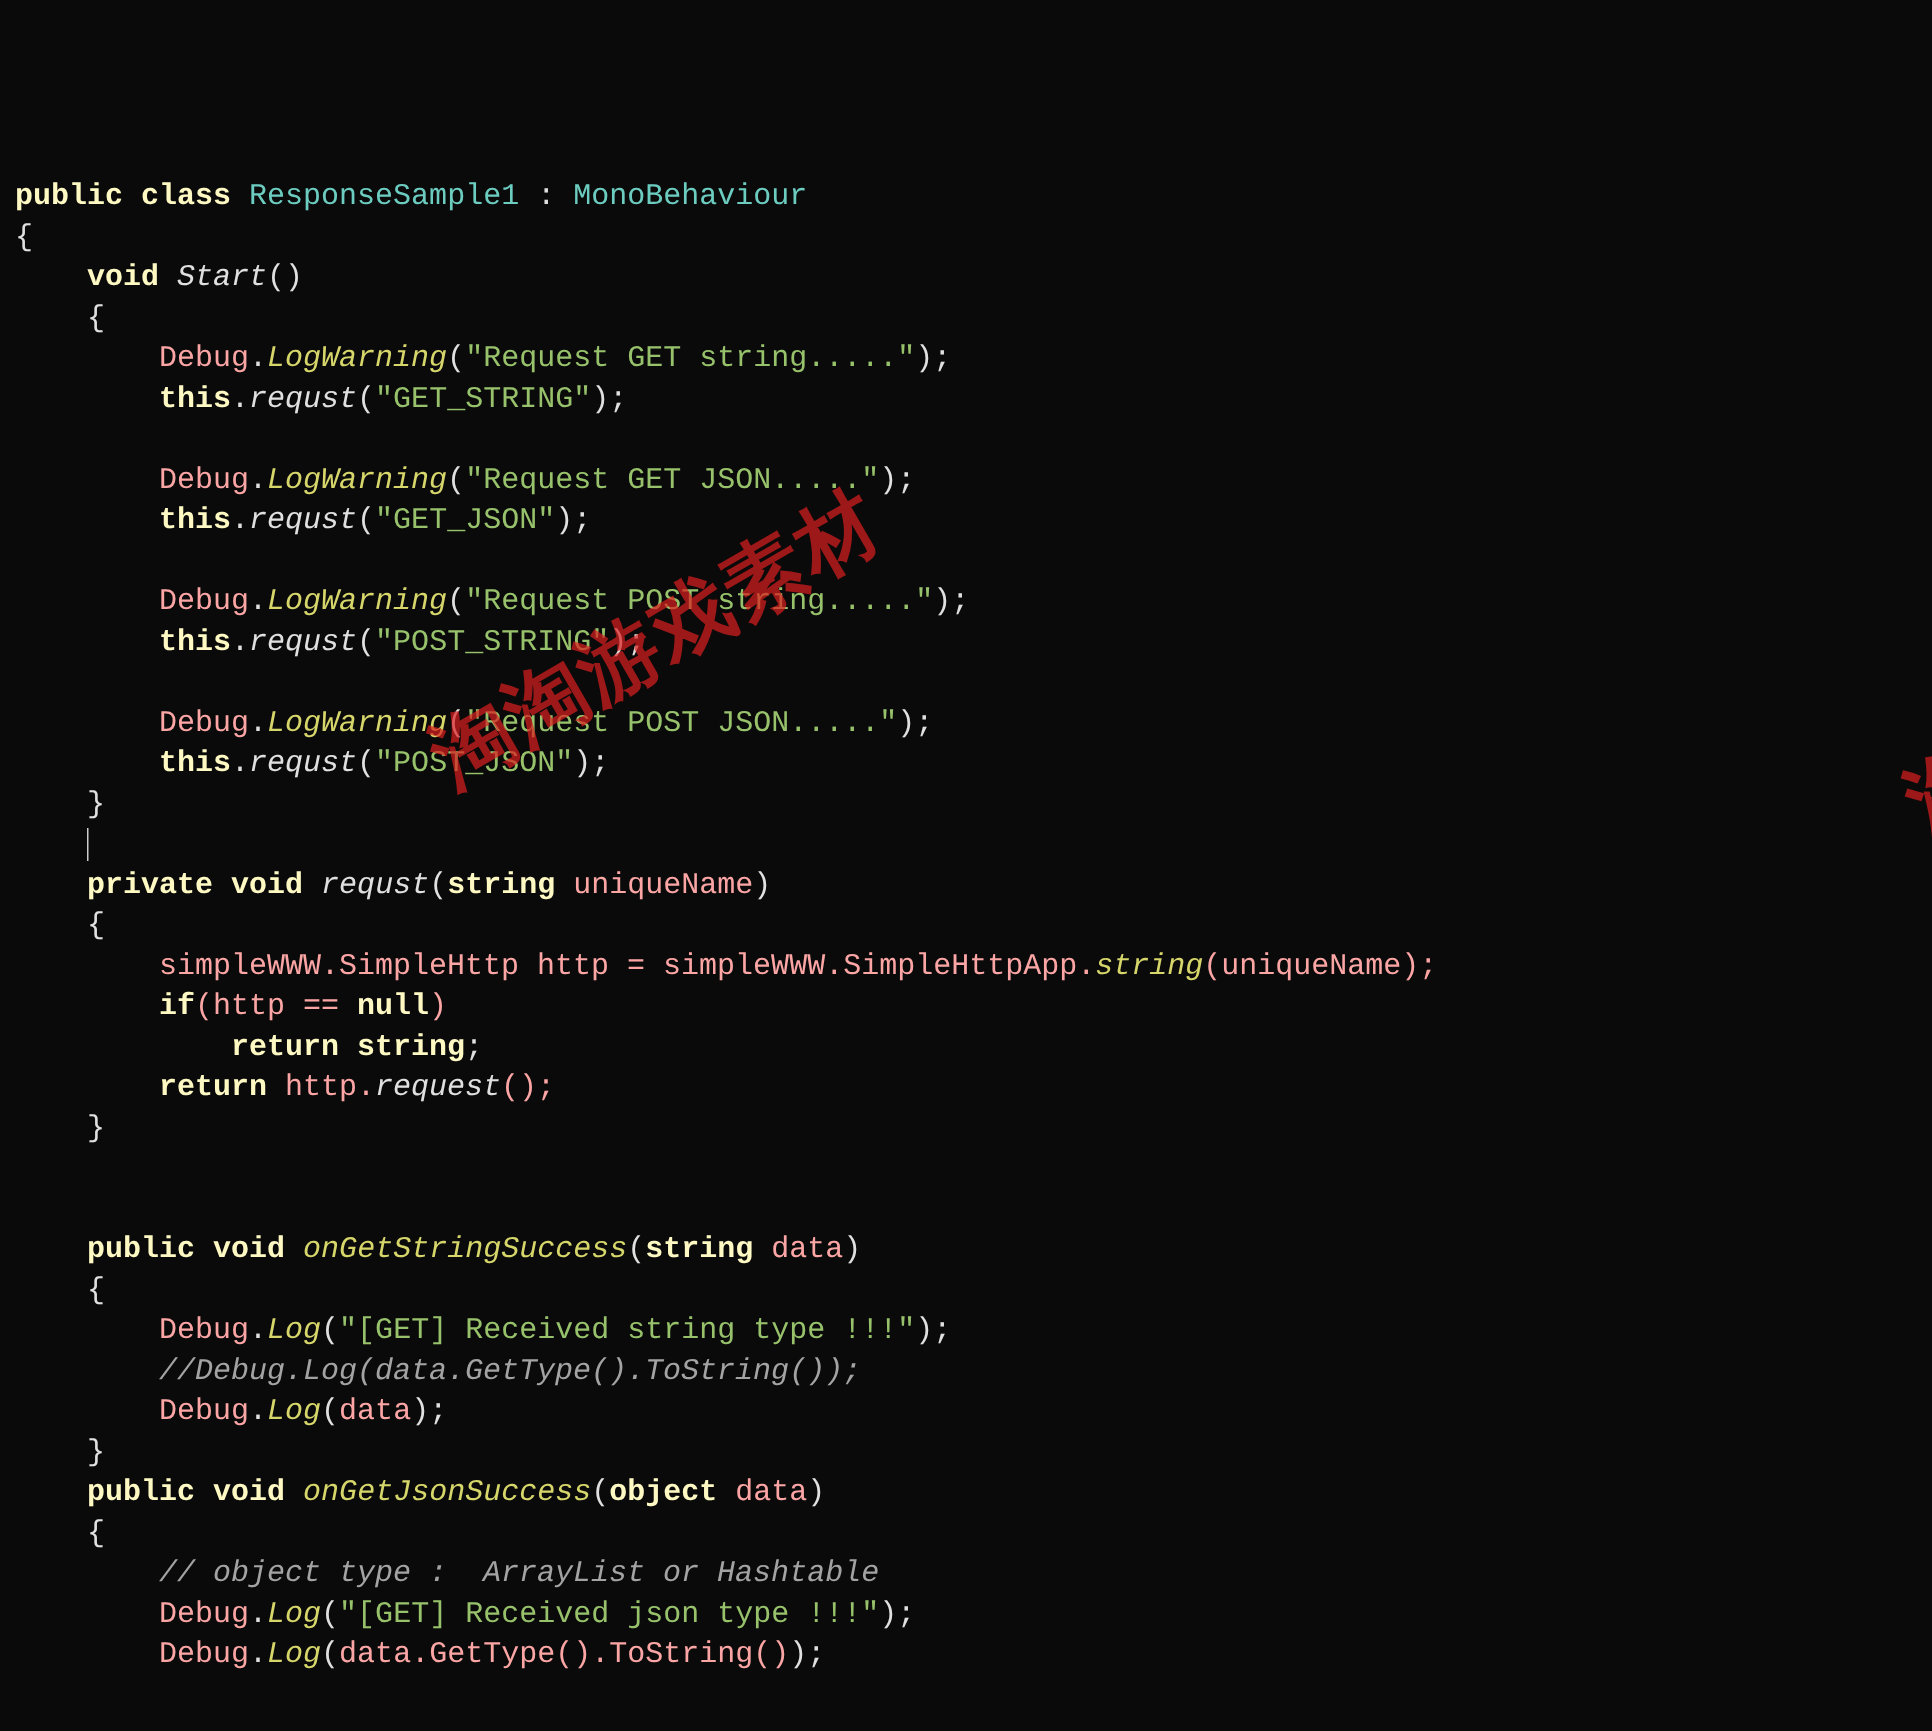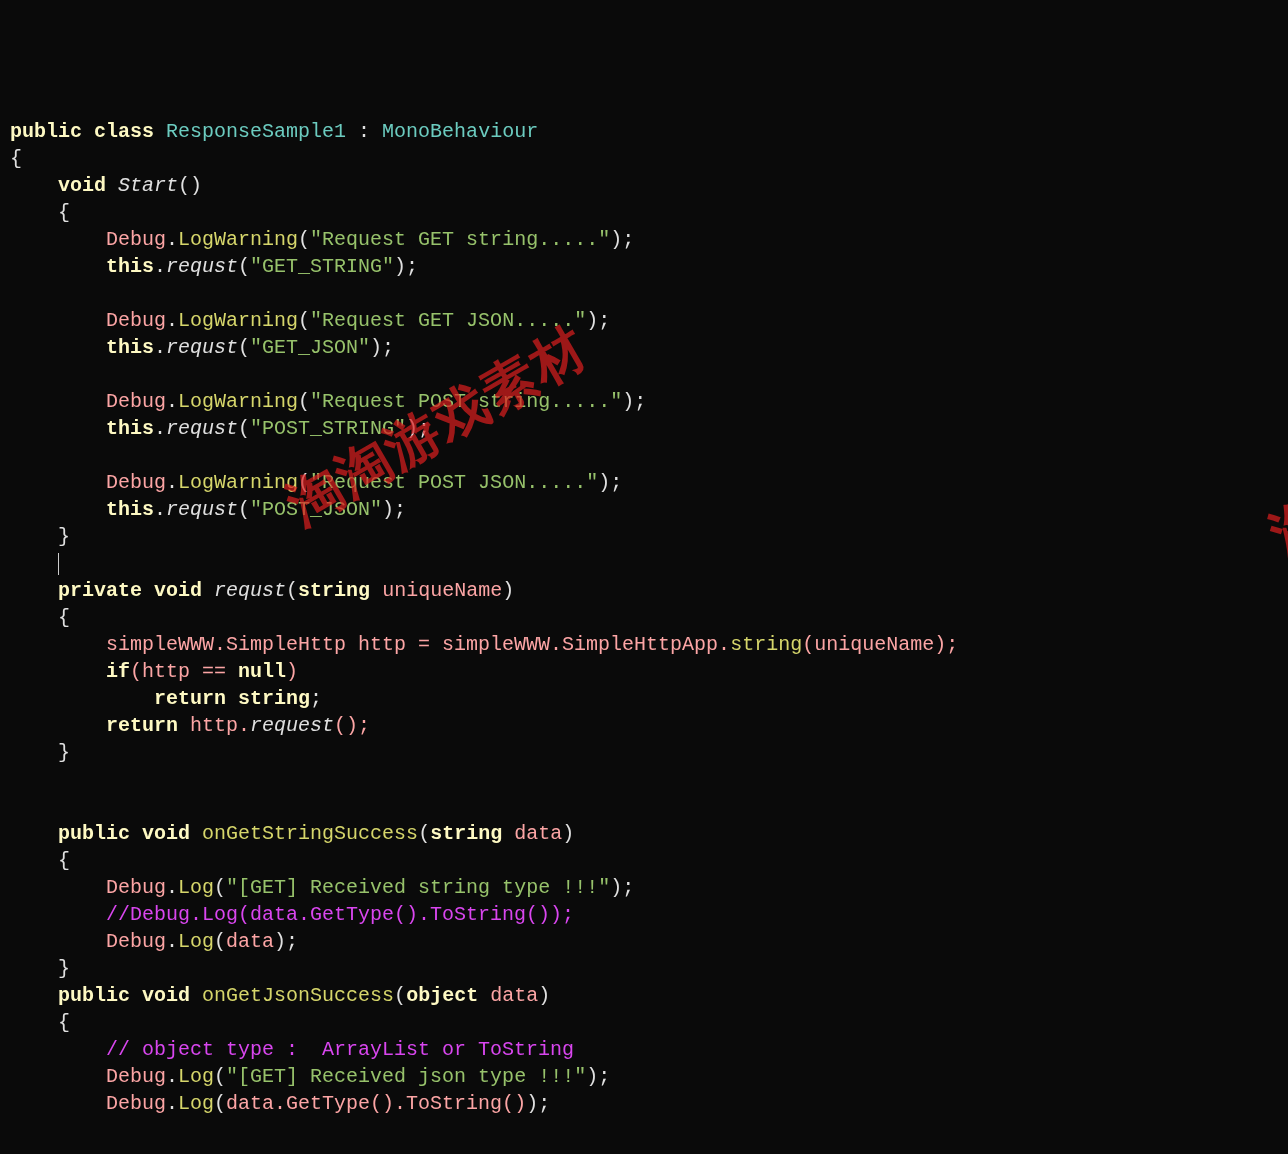--- a/index.html
+++ b/index.html
@@ -10,25 +10,25 @@
     font-size: 20px;
     line-height: 1.35;
     color: #e0e0e0;
     white-space: pre;
     overflow-x: auto;
     position: relative;
   }
   .kw-blue   { color: #fef9c3; font-weight: bold; }   
   .kw-teal   { color: #6cccc0; }                       
   .fn-ital   { color: #e0e0e0; font-style: italic; font-family: Liberation Mono, monospace; }   
-  .fn-ital-y { color: #d6d66b; }
+  .fn-ital-y { color: #d6d66b; font-style: italic; }
   .str       { color: #97c26b; }
   .punct     { color: #e0e0e0; }
   .ident     { color: #fca5a5; }
-  .comment   { color: #d946ef; }
+  .comment   { color: #a3a3a3; font-style: italic; }
   .watermark {
     position: absolute;
     color: rgba(220,30,30,0.7);
     font-family: "SimSun","STSong",serif;
     font-weight: bold;
     transform: rotate(-30deg);
     pointer-events: none;
     user-select: none;
     font-size: 54px;
     letter-spacing: 2px;
@@ -75,21 +75,21 @@
 
 
     <span class="kw-blue">public</span> <span class="kw-blue">void</span> <span class="fn-ital-y">onGetStringSuccess</span>(<span class="kw-blue">string</span> <span class="ident">data</span>)
     <span class="punct">{</span>
         <span class="ident">Debug</span>.<span class="fn-ital-y">Log</span>(<span class="str">"[GET] Received string type !!!"</span>);
         <span class="comment">//Debug.Log(data.GetType().ToString());</span>
         <span class="ident">Debug</span>.<span class="fn-ital-y">Log</span>(<span class="ident">data</span>);
     <span class="punct">}</span>
     <span class="kw-blue">public</span> <span class="kw-blue">void</span> <span class="fn-ital-y">onGetJsonSuccess</span>(<span class="kw-blue">object</span> <span class="ident">data</span>)
     <span class="punct">{</span>
-        <span class="comment">// object type :  ArrayList or ToString</span>
+        <span class="comment">// object type :  ArrayList or Hashtable</span>
         <span class="ident">Debug</span>.<span class="fn-ital-y">Log</span>(<span class="str">"[GET] Received json type !!!"</span>);
         <span class="ident">Debug</span>.<span class="fn-ital-y">Log</span>(<span class="ident">data.GetType().ToString()</span>);</div>
 
 <div class="watermark wm1">淘淘游戏素材</div>
 <div class="watermark wm2">淘</div>
 
 
 
 
 </body></html>

